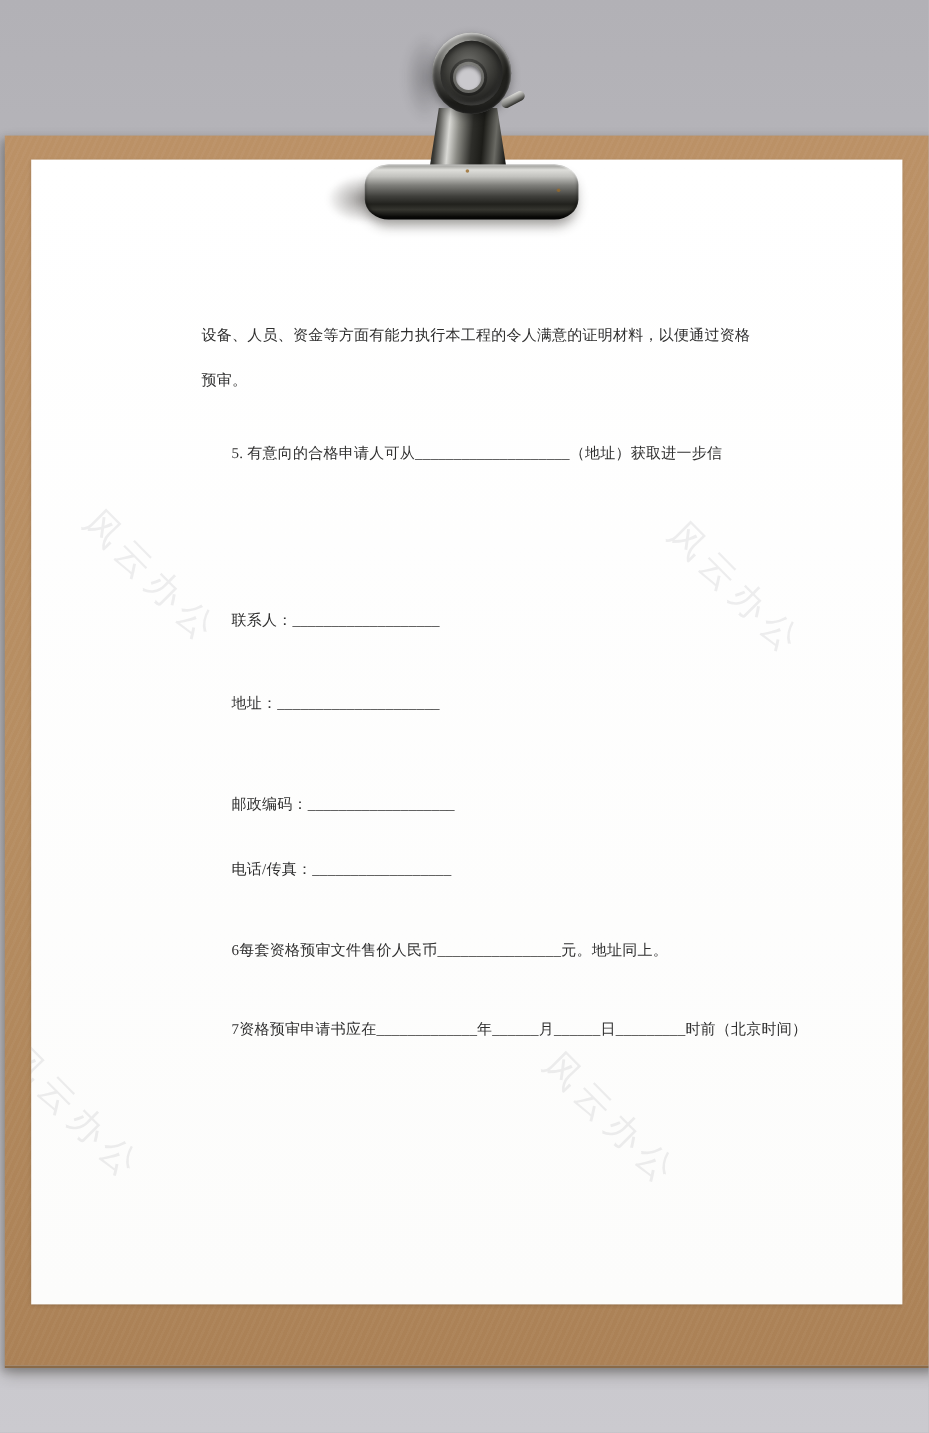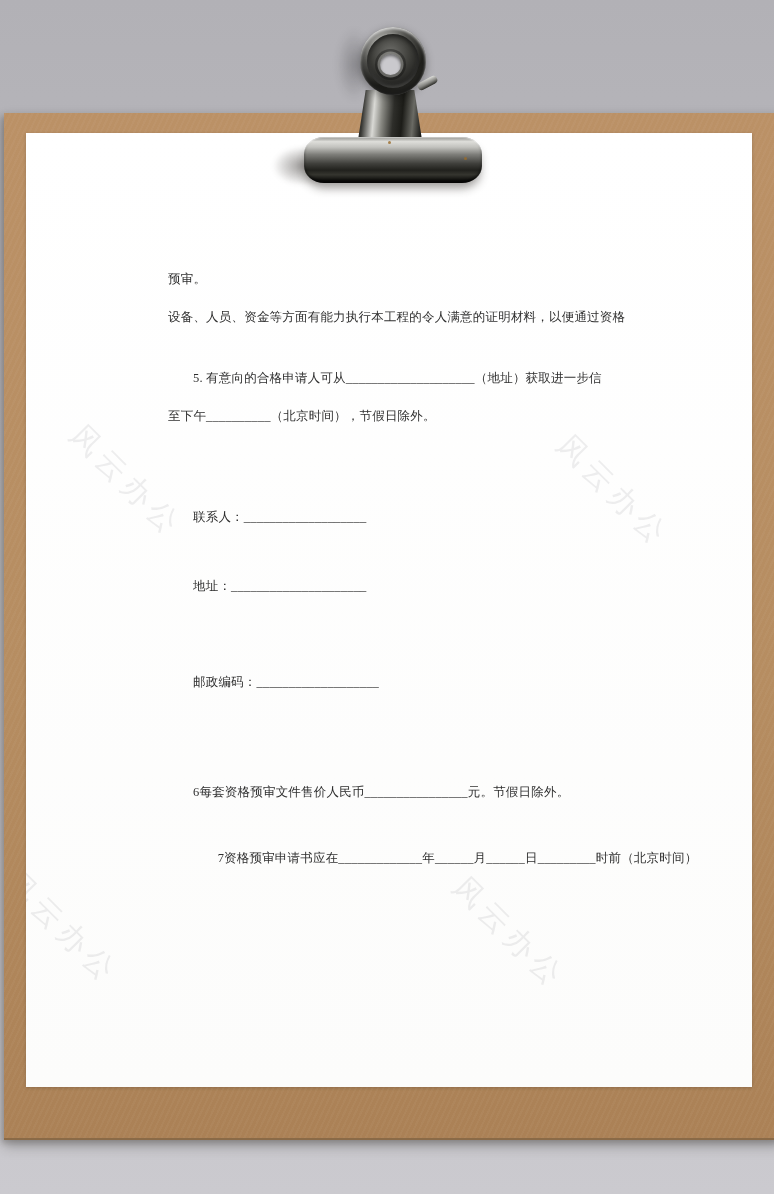--- a/index.html
+++ b/index.html
@@ -42,25 +42,25 @@
   .para{
     position:absolute;left:142px;right:30px;
     font-size:12.5px;color:#2f2f2f;
   }
   .line{line-height:38px;white-space:nowrap;letter-spacing:.2px;}
   .indent{text-indent:25px;}
   .p1{top:127px;}
   .p5{top:226px;}
   .c-name{top:365px;}
   .c-addr{top:434px;}
-  .c-zip{top:530px;}
+  .c-zip{top:518px;}
   .c-phone{top:572px;}
   .p6{top:640px;}
   .p7{top:709px;}
-  .p7 .line{line-height:33px;text-align:center;}
+  .p7 .line{line-height:33px;}
   .p8{top:810px;}
   
   .clip{position:absolute;left:0;top:0;width:774px;height:220px;pointer-events:none;}
   .clip-shadow-left{
     position:absolute;left:272px;top:146px;width:64px;height:40px;
     background:radial-gradient(ellipse at center,rgba(35,30,26,.48) 0%,rgba(35,30,26,0) 70%);
     filter:blur(2px);z-index:1;
   }
   .clip-disc-shadow{
     position:absolute;left:336px;top:28px;width:36px;height:74px;border-radius:50%;
@@ -119,41 +119,43 @@
 
   <div class="board"></div>
 
   <div class="paper">
     <span class="wm wm1">风云办公</span>
     <span class="wm wm2">风云办公</span>
     <span class="wm wm3">风云办公</span>
     <span class="wm wm4">风云办公</span>
 
     <div class="para p1">
+      <div class="line">设备、人员、资金等方面有能力执行本工程的令人满意的证明材料，以便通过资格</div>
       <div class="line">预审。</div>
-      <div class="line">设备、人员、资金等方面有能力执行本工程的令人满意的证明材料，以便通过资格</div>
     </div>
 
     <div class="para p5">
       <div class="line indent">5. 有意向的合格申请人可从____________________（地址）获取进一步信</div>
-      <div class="line">至下午__________（北京时间），节假日除外。</div>
     </div>
 
     <div class="para c-name">
       <div class="line indent">联系人：___________________</div>
     </div>
     <div class="para c-addr">
       <div class="line indent">地址：_____________________</div>
     </div>
     <div class="para c-zip">
       <div class="line indent">邮政编码：___________________</div>
     </div>
+    <div class="para c-phone">
+      <div class="line indent">电话/传真：__________________</div>
+    </div>
 
     <div class="para p6">
-      <div class="line indent">6每套资格预审文件售价人民币________________元。节假日除外。</div>
+      <div class="line indent">6每套资格预审文件售价人民币________________元。地址同上。</div>
     </div>
 
     <div class="para p7">
       <div class="line indent">7资格预审申请书应在_____________年______月______日_________时前（北京时间）</div>
     </div>
 
   </div>
 
   <div class="clip">
     <div class="clip-shadow-left"></div>

